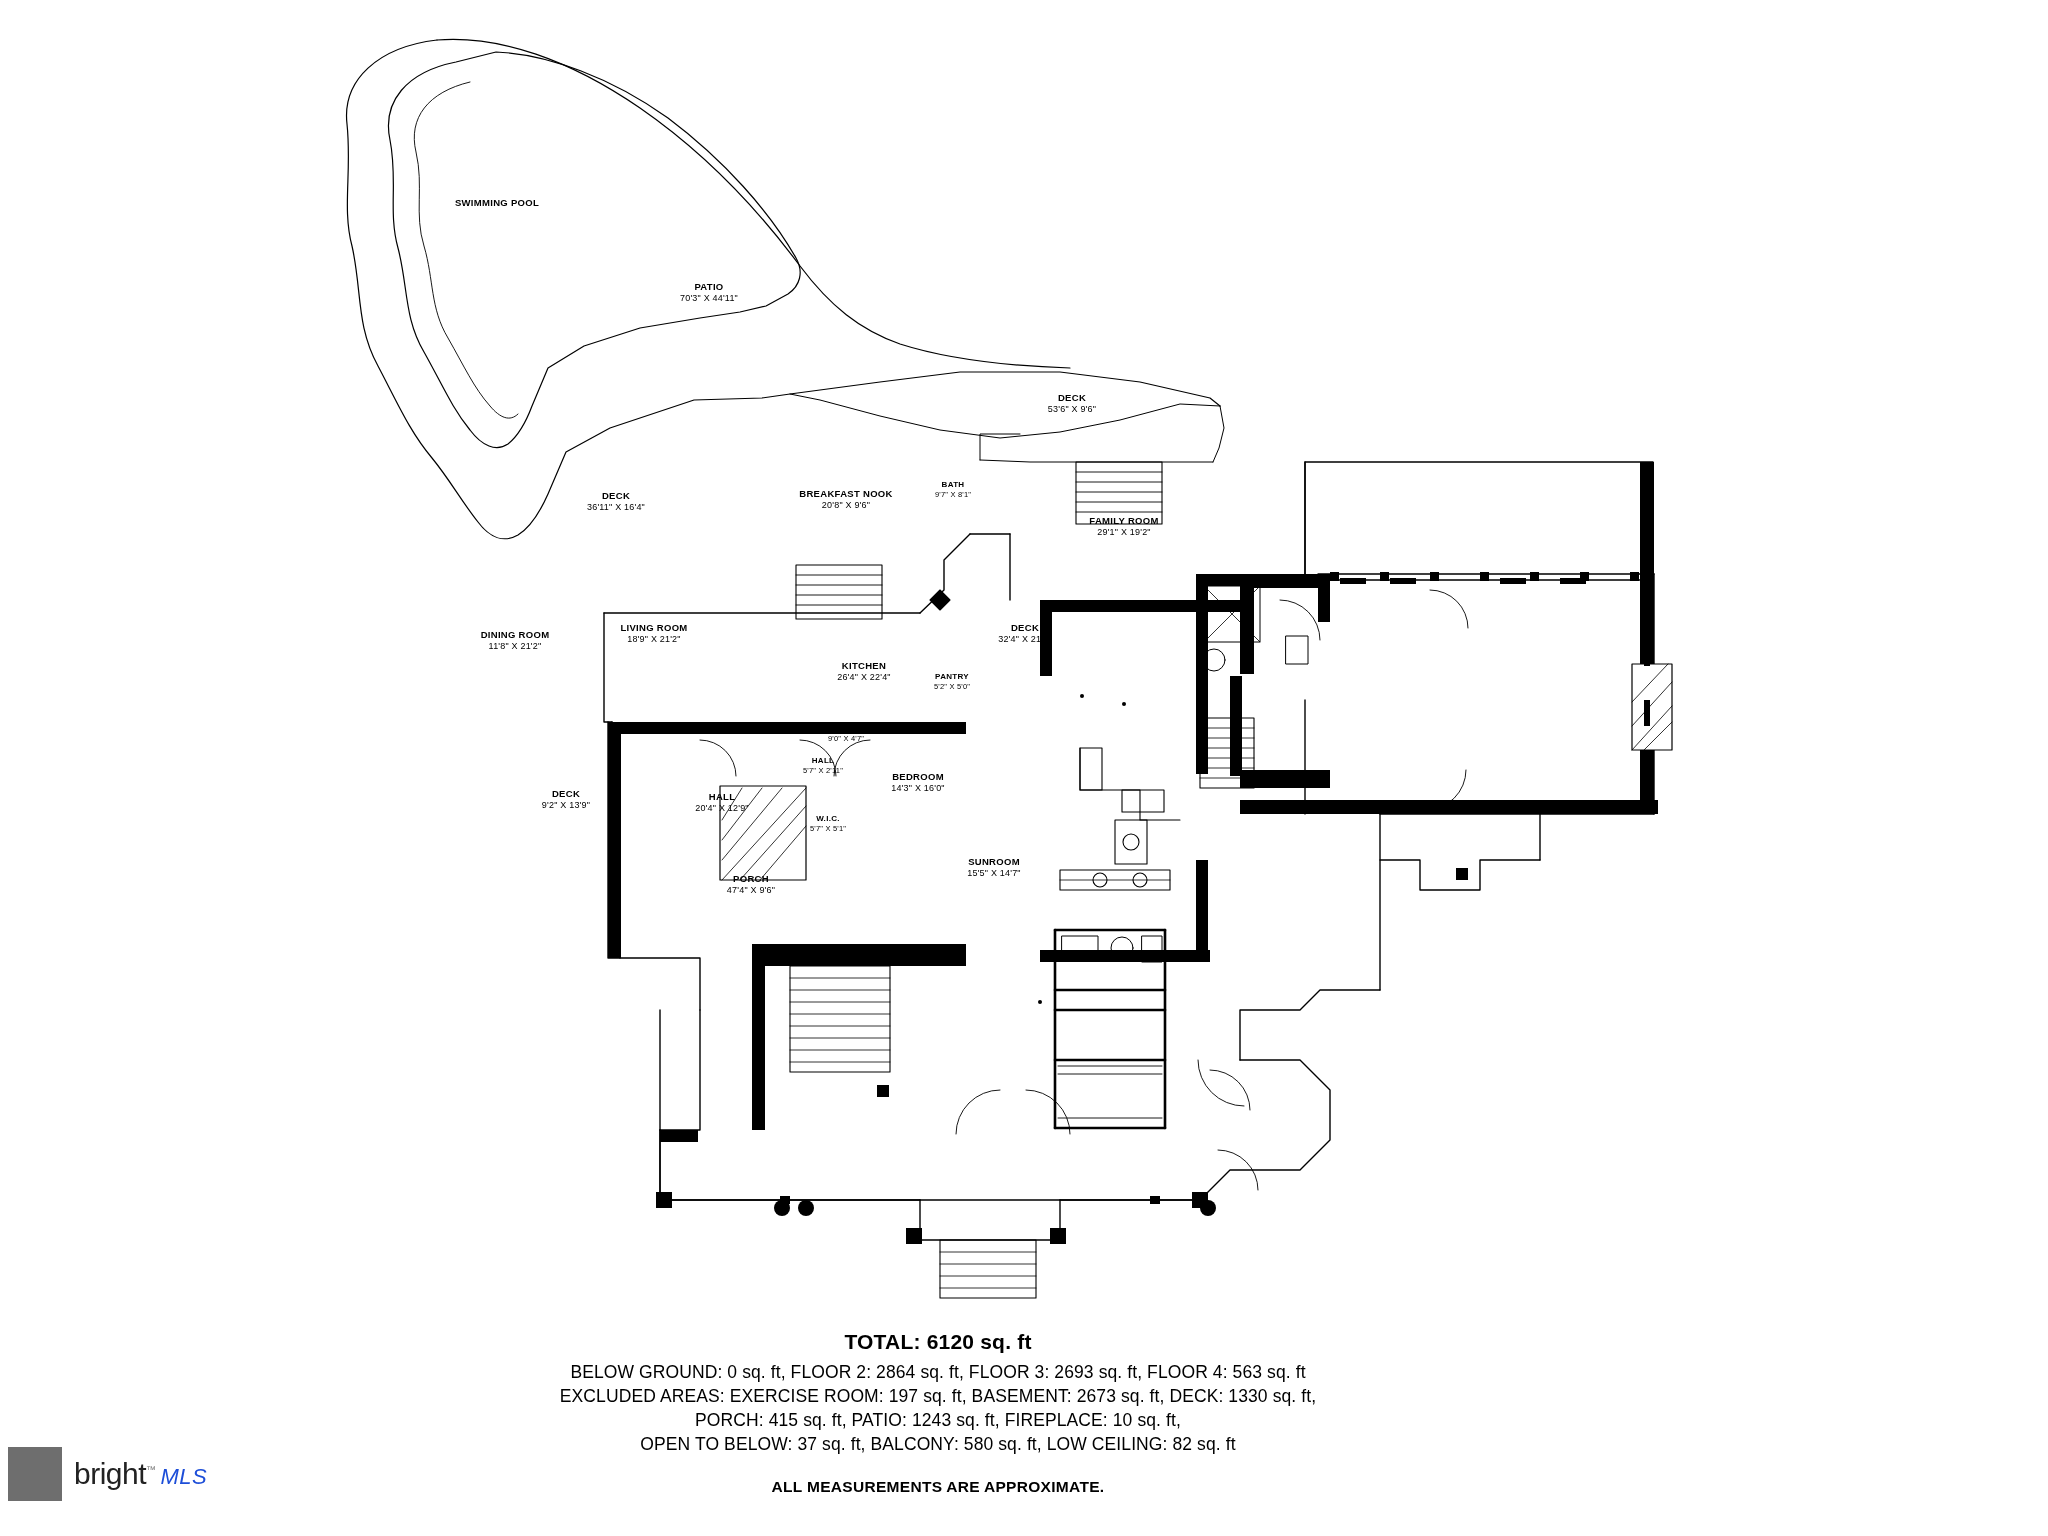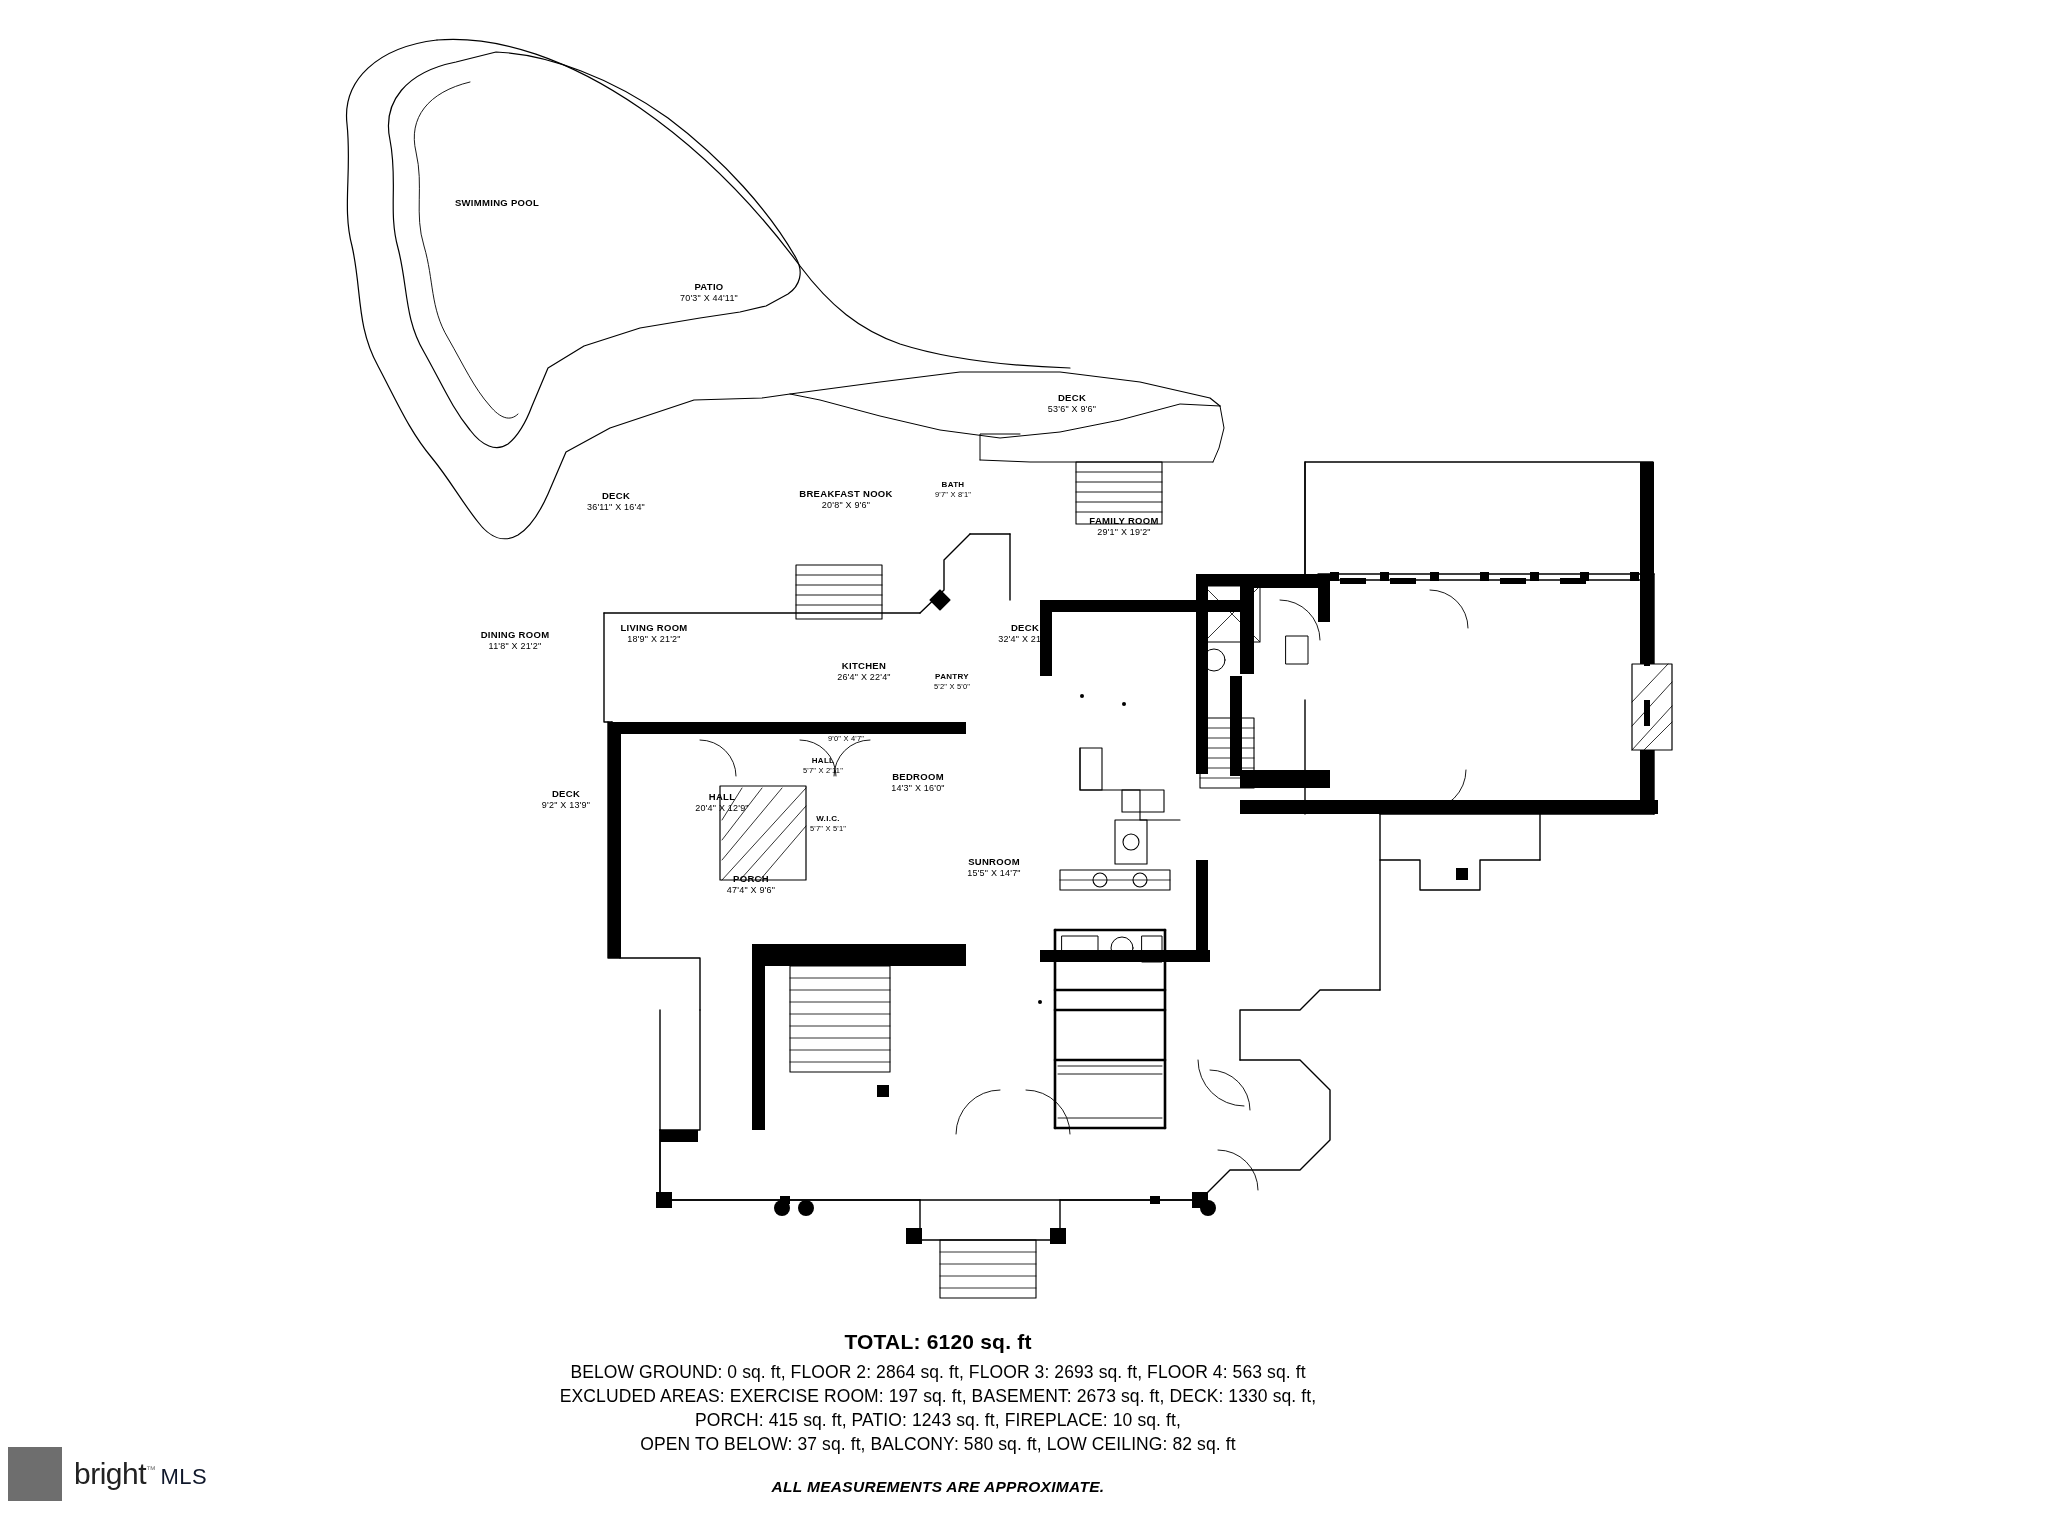--- a/index.html
+++ b/index.html
@@ -67,21 +67,20 @@
   #summary .detail-line {
     font-size: 17.5px;
     line-height: 1.38;
     letter-spacing: 0.1px;
   }
   #summary .approx {
     font-size: 15.5px;
     font-weight: bold;
     margin-top: 21px;
     letter-spacing: 0.3px;
-    font-style: italic;
   }
   #brand-logo {
     position: absolute;
     left: 8px;
     top: 1443px;
     width: 236px;
     height: 62px;
     background: #ffffff;
     display: flex;
     align-items: center;
@@ -100,23 +99,24 @@
   #brand-logo .logo-bright {
     font-weight: normal;
   }
   #brand-logo .logo-tm {
     font-size: 10px;
     vertical-align: super;
     color: #777;
   }
   #brand-logo .logo-mls {
     font-size: 22px;
-    color: #0f172a;
+    color: #1d4ed8;
     margin-left: 5px;
     letter-spacing: 0.5px;
+    font-style: italic;
   }
 </style>
 </head>
 <body>
 
 <div id="floorplan-stage">
 
   <svg id="floorplan-svg" viewBox="0 0 2048 1340" preserveAspectRatio="xMidYMid meet">
     <g fill="none" stroke="#000000" stroke-width="1.1" stroke-linejoin="round" stroke-linecap="round">
 

